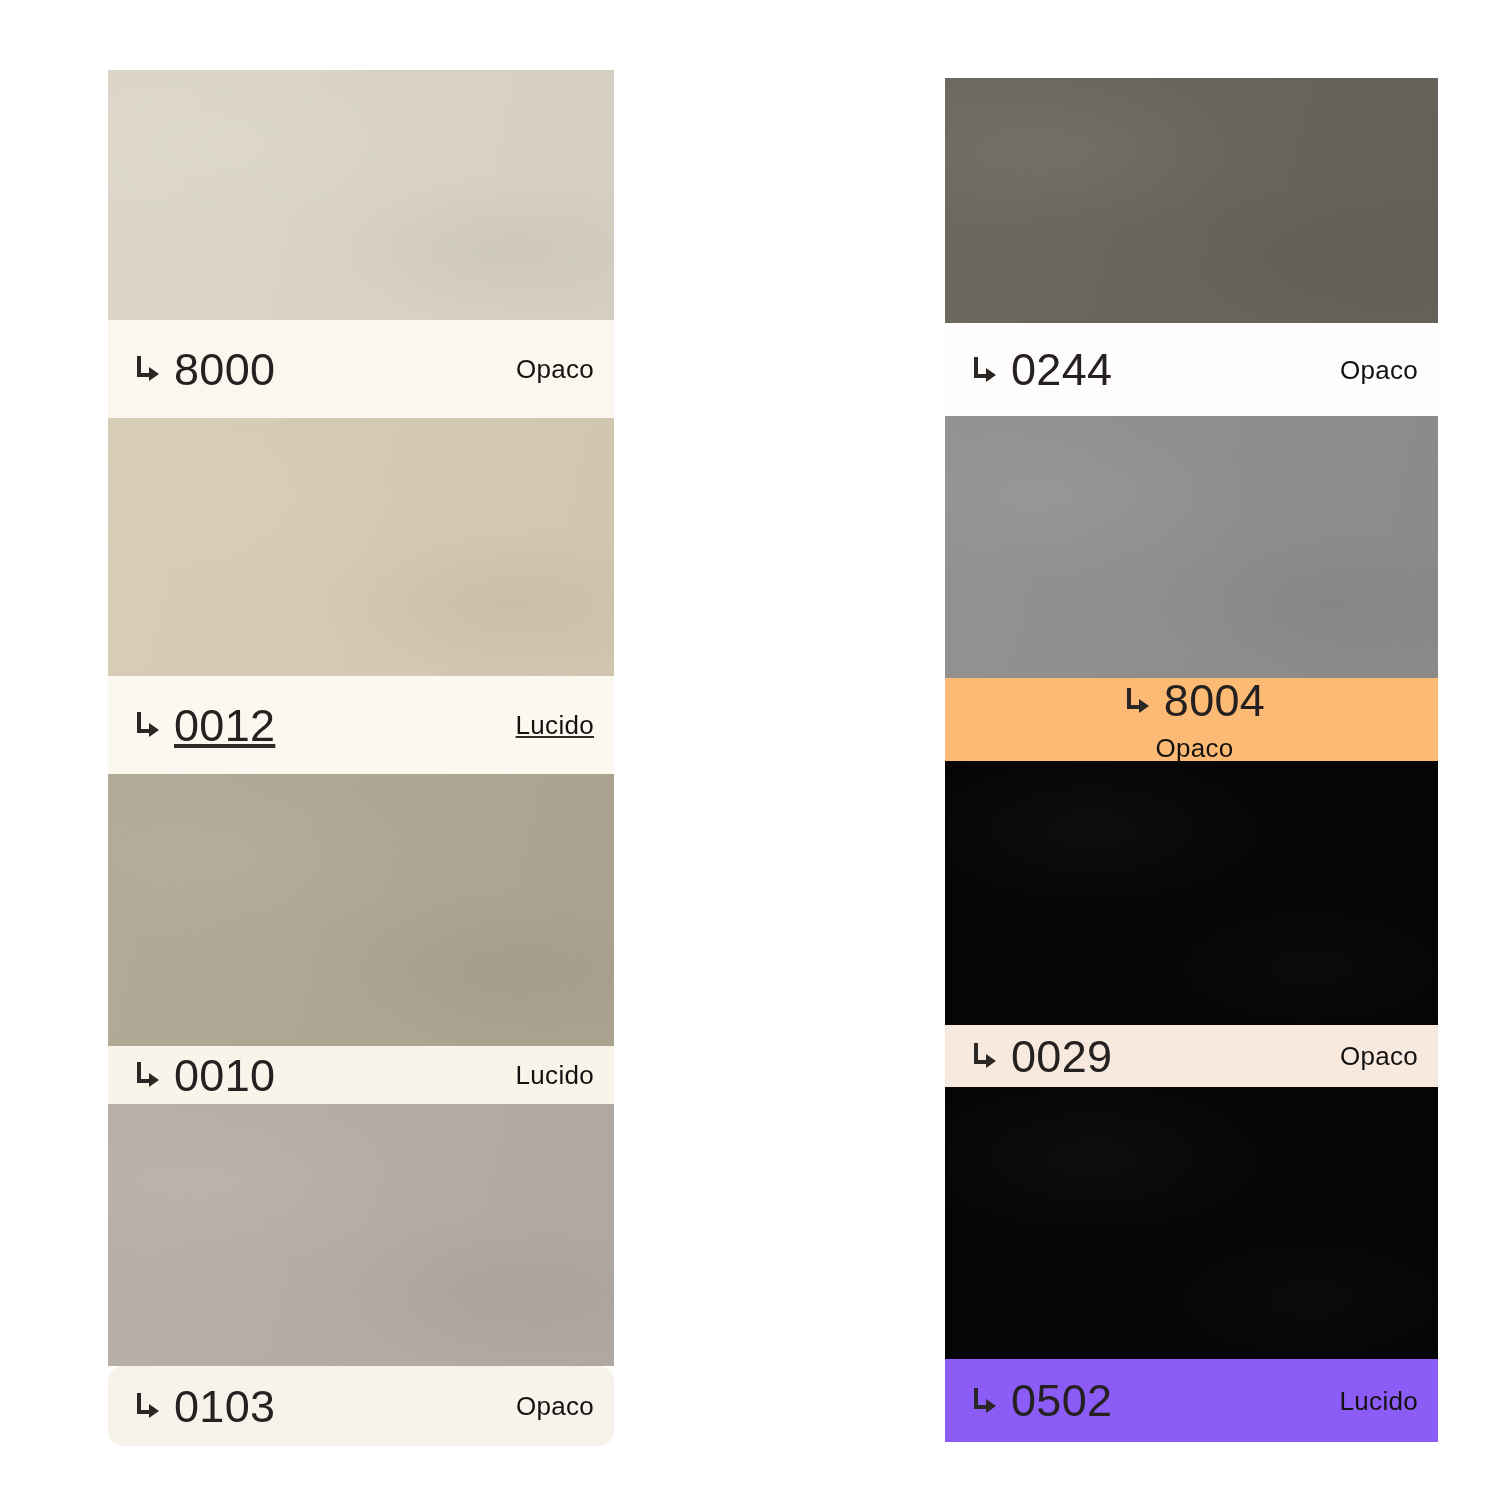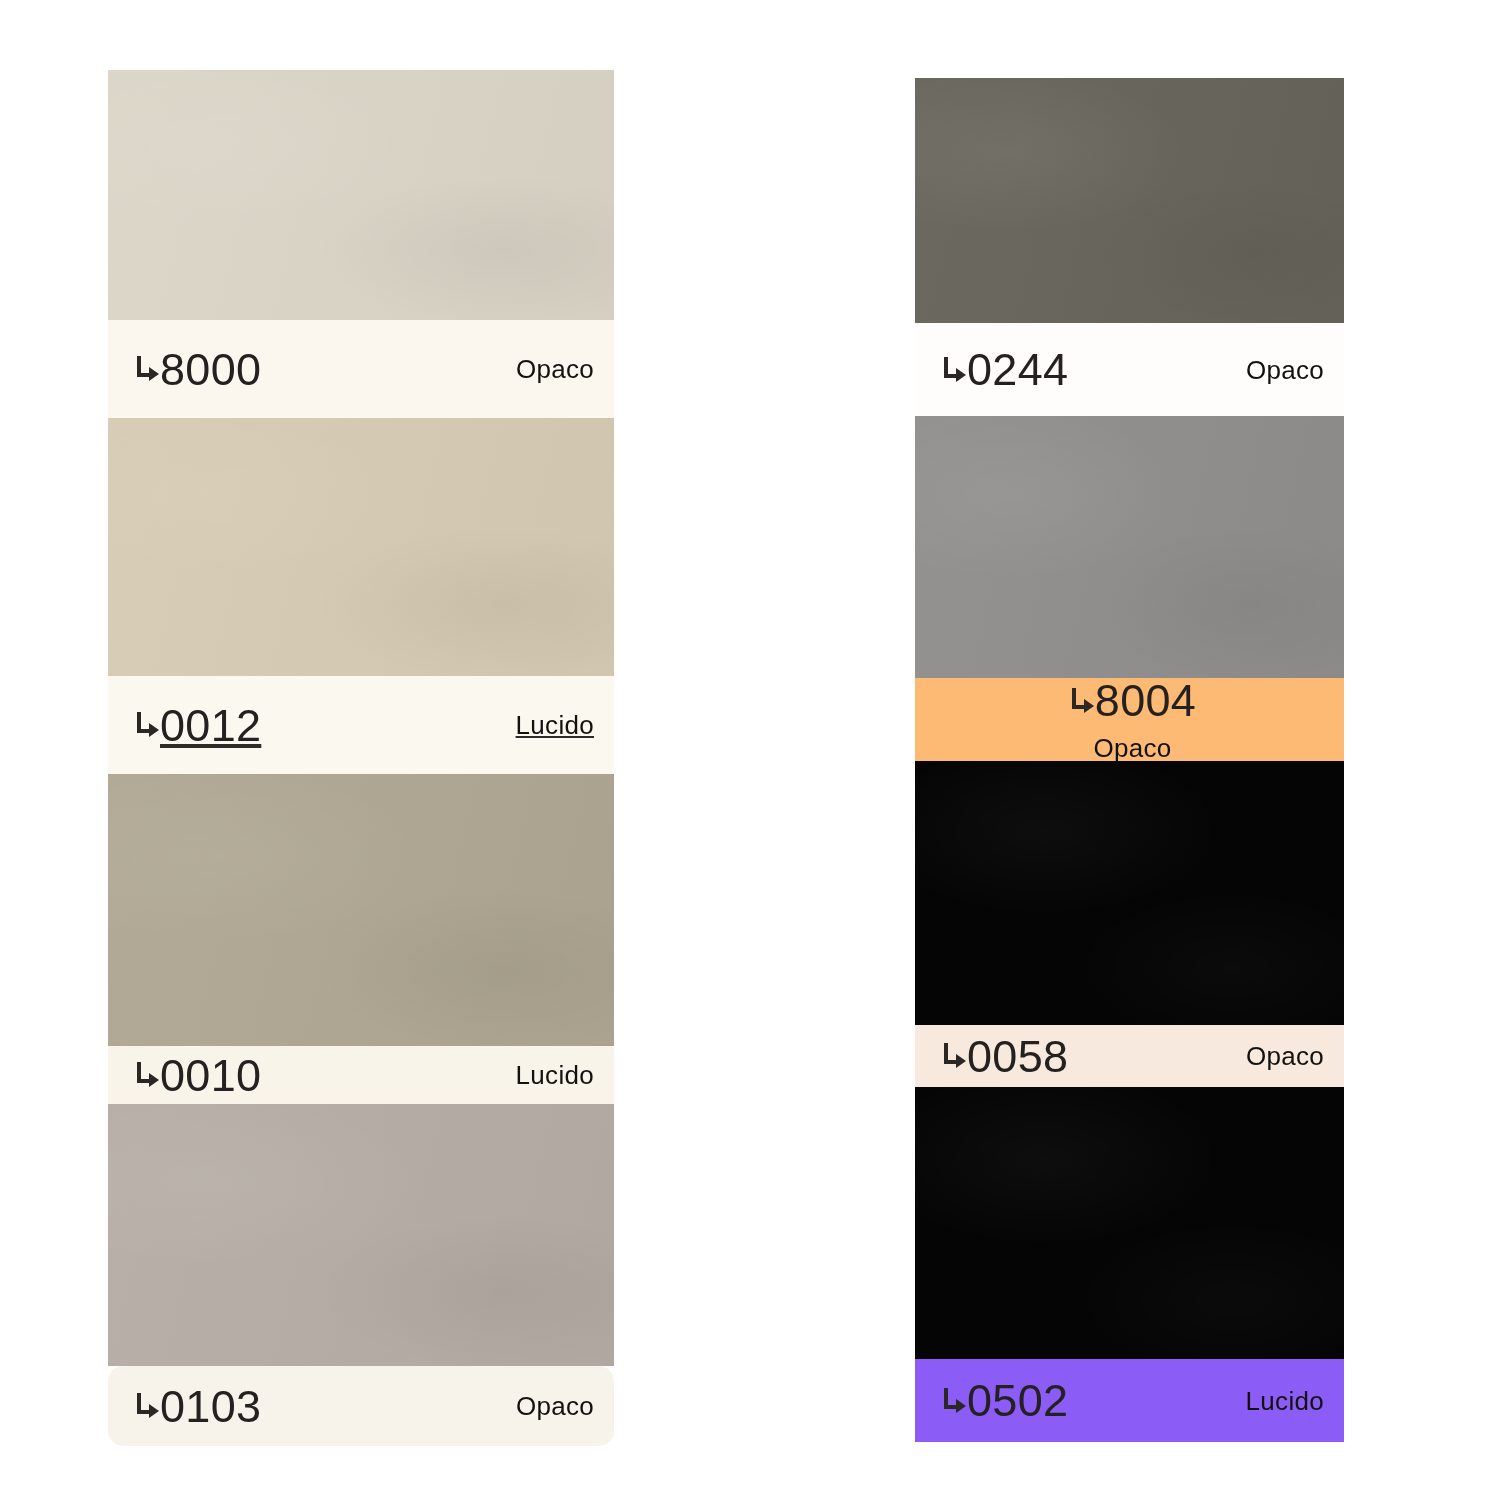--- a/index.html
+++ b/index.html
@@ -29,23 +29,23 @@
 
   
   #column-left {
     left: 108px;
     top: 70px;
     width: 506px;
     height: 1400px;
   }
   
   #column-right {
-    left: 915px;
+    left: 945px;
     top: 78px;
-    width: 429px;
+    width: 493px;
     height: 1384px;
   }
 
   .swatch-row {
     position: relative;
     width: 100%;
     flex: 0 0 auto;
     overflow: hidden;
   }
 
@@ -78,20 +78,21 @@
     align-items: center;
     justify-content: space-between;
     box-sizing: border-box;
     padding: 0 20px 0 26px;
     color: #2e2b28;
     letter-spacing: 0.3px;
   }
   .swatch-label .code-group {
     display: flex;
     align-items: baseline;
+    gap: 14px;
     white-space: nowrap;
   }
   .arrow-icon {
     display: inline-block;
     position: relative;
     width: 26px;
     height: 30px;
     flex: 0 0 auto;
     align-self: center;
   }
@@ -250,21 +251,21 @@
       </div>
     </div>
 
     <div class="swatch-row r2">
       <div class="swatch-color dark" style="background-color: rgb(5, 5, 6);"></div>
       <div class="swatch-label" style="background-color: rgb(248, 233, 223);">
         <span class="code-group">
           <span class="arrow-icon">
               <span class="arrow-head"></span>
             </span>
-          <span class="code-text">0058</span>
+          <span class="code-text">0029</span>
         </span>
         <span class="finish-text">Opaco</span>
       </div>
     </div>
 
     <div class="swatch-row r3">
       <div class="swatch-color dark" style="background-color: rgb(5, 5, 6);"></div>
       <div class="swatch-label" style="background-color: #8b5cf6;">
         <span class="code-group">
           <span class="arrow-icon">

